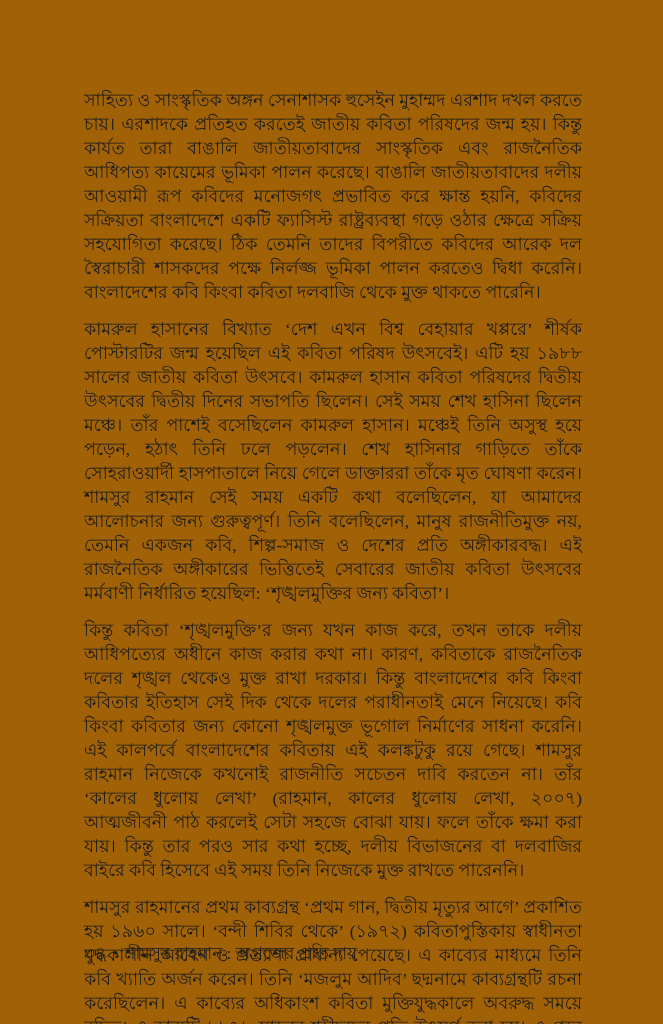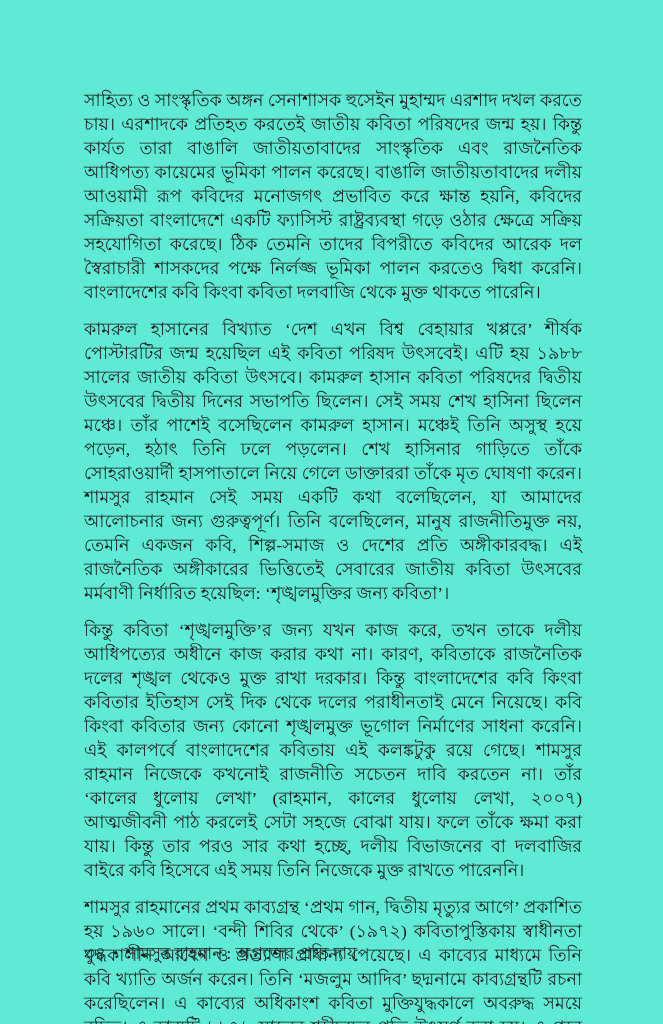--- a/index.html
+++ b/index.html
@@ -5,21 +5,21 @@
   html, body {
     margin: 0;
     padding: 0;
     background: #e8e8e8;
   }
   .page {
     position: relative;
     width: 663px;
     height: 1024px;
     margin: 0 auto;
-    background: #5eead4;
+    background: #a16207;
     color: #1b1b1b;
     font-family: "Liberation Serif", "DejaVu Sans", sans-serif;
     overflow: hidden;
     box-sizing: border-box;
   }
   .text-block {
     position: absolute;
     top: 88px;
     left: 84px;
     width: 498px;

